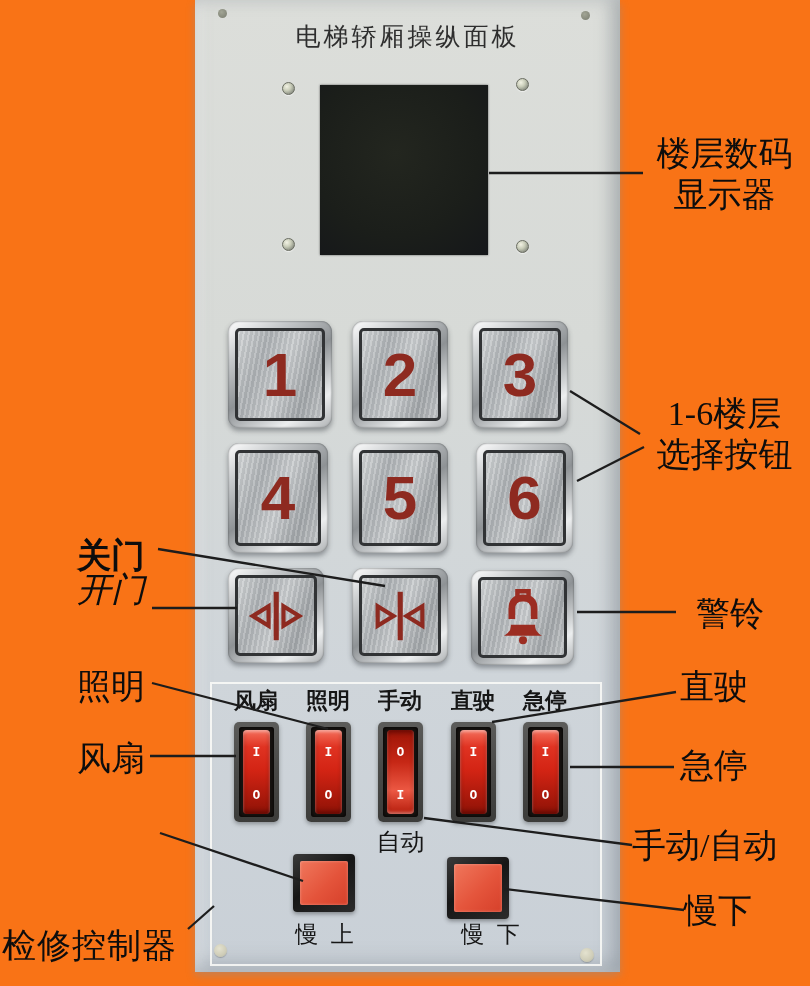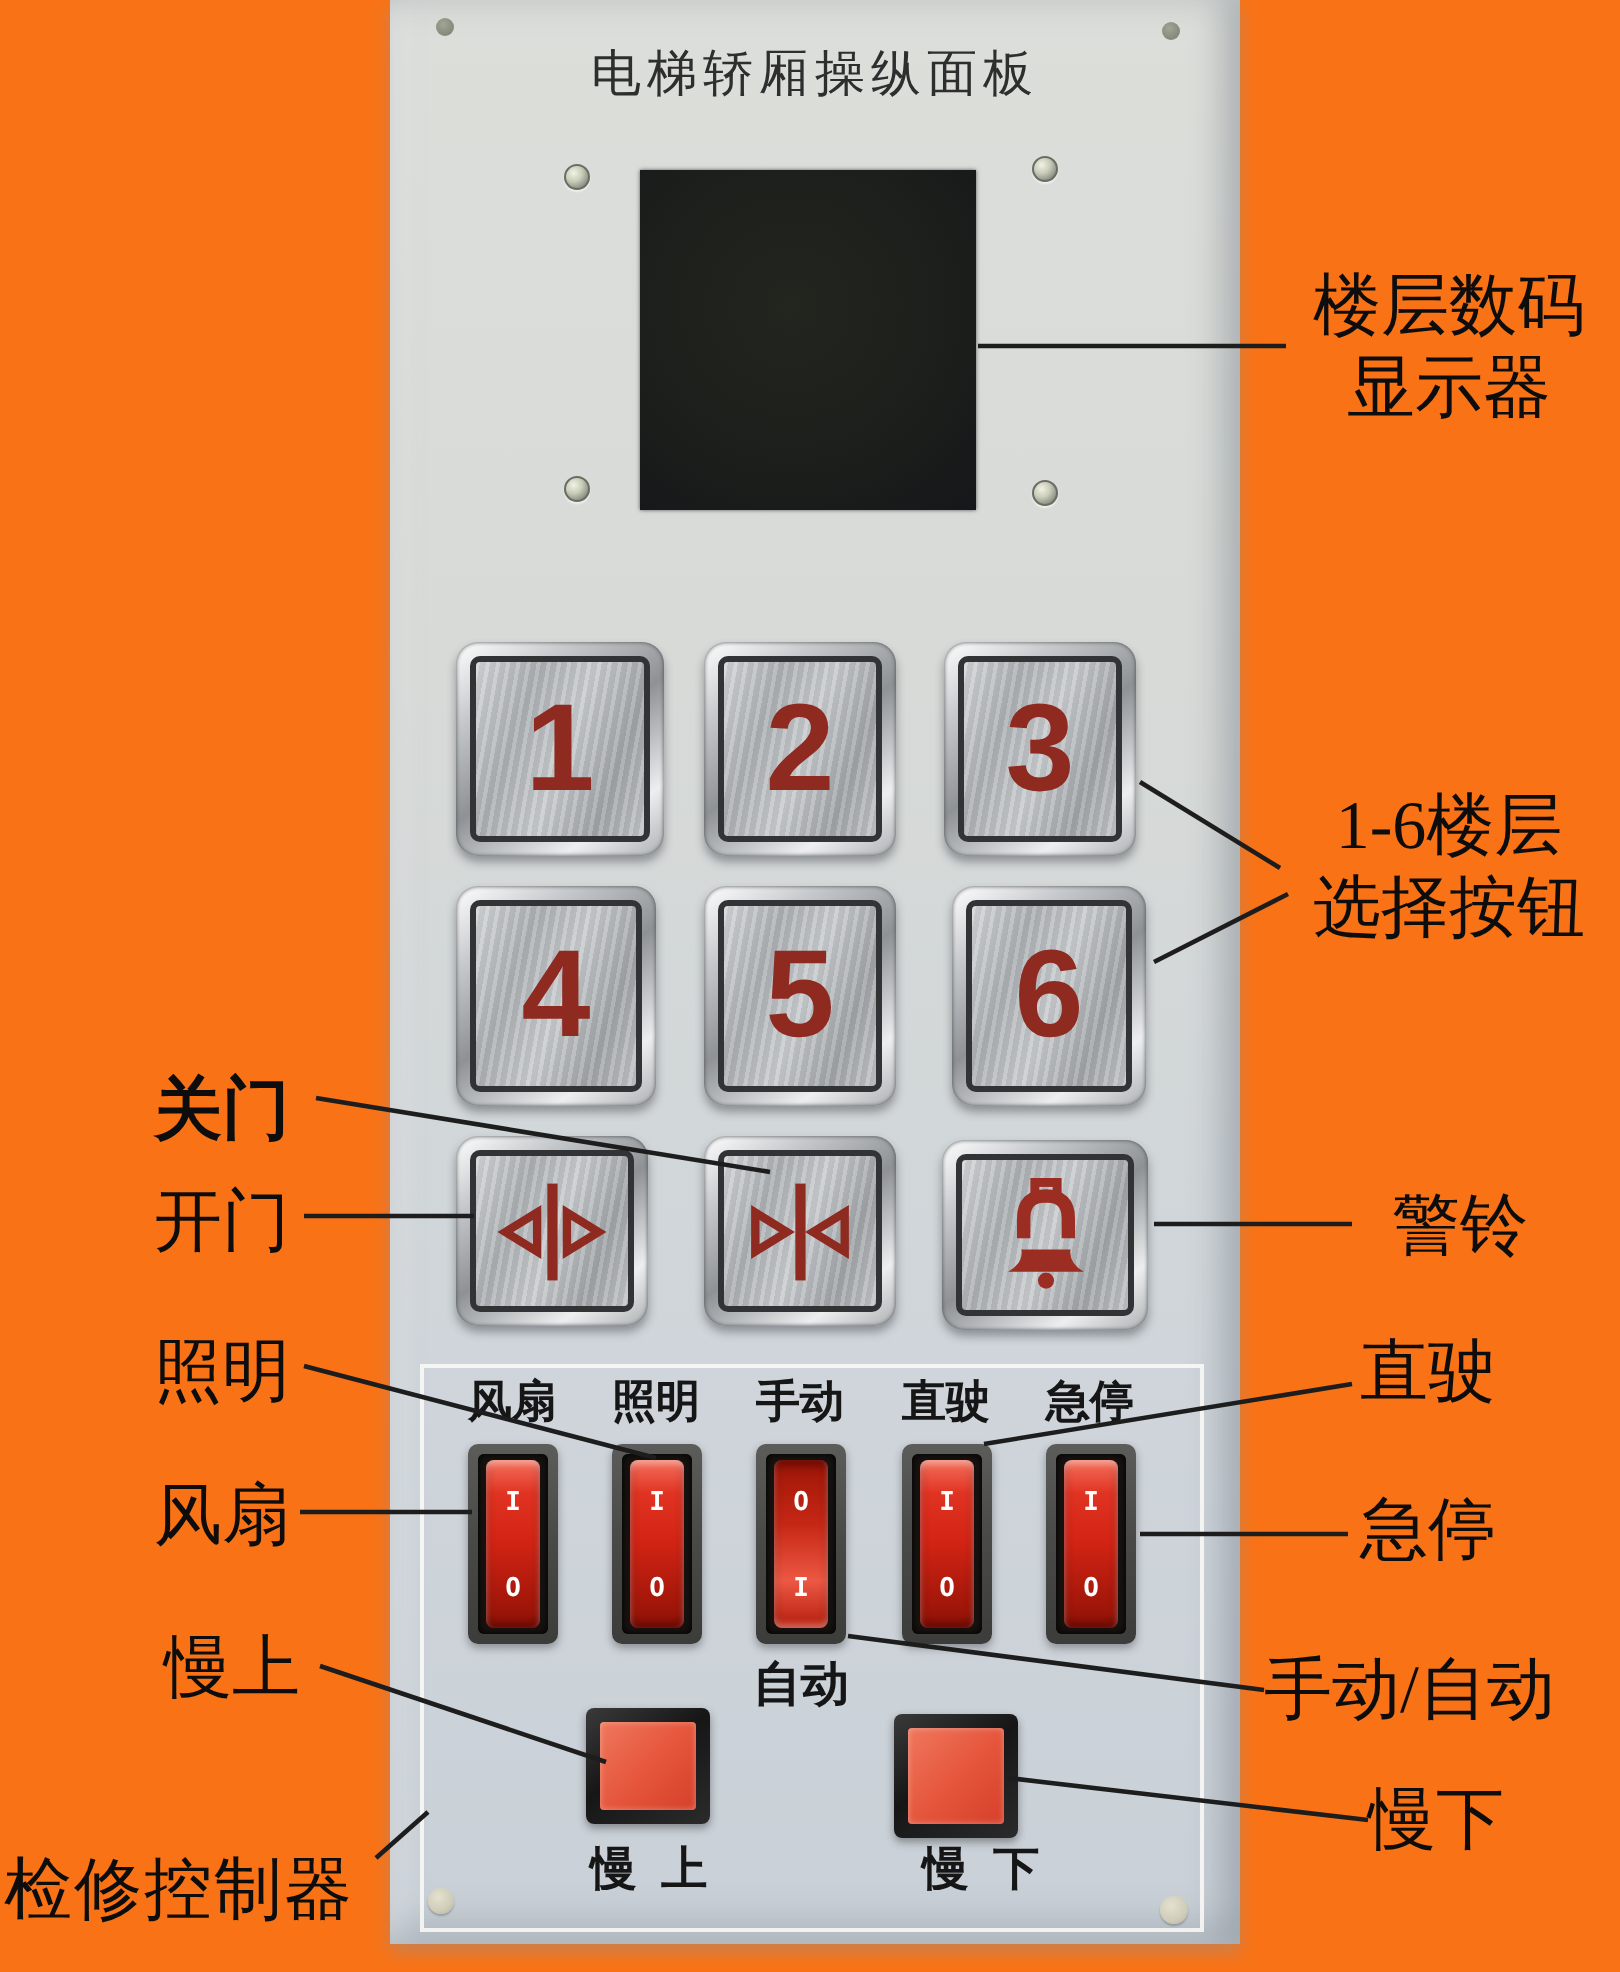--- a/index.html
+++ b/index.html
@@ -54,21 +54,21 @@
   .switch .rocker{position:absolute;left:9px;right:9px;top:8px;bottom:8px;border-radius:4px;}
   .rocker.up{background:linear-gradient(180deg,#f4705c 0%,#e03322 20%,#d32414 48%,#8f1206 100%);
     box-shadow:inset 0 2px 3px rgba(255,255,255,.40), inset 0 -3px 4px rgba(60,0,0,.5);}
   .rocker.down{background:linear-gradient(180deg,#9c1507 0%,#c62715 38%,#ec5843 72%,#b51d0c 100%);
     box-shadow:inset 0 -2px 3px rgba(255,255,255,.35), inset 0 3px 4px rgba(60,0,0,.5);}
   .mk{position:absolute;left:0;right:0;text-align:center;color:#ffffff;
     font:700 13px/13px "DejaVu Sans Mono",monospace;}
   .mk.top{top:15px;} .mk.bot{bottom:13px;}
   .sw-label{position:absolute;top:686px;width:70px;text-align:center;z-index:5;
     font-size:22px;font-weight:700;color:#161616;}
-  .panel-print{position:absolute;text-align:center;z-index:5;font-weight:700;color:#161616;}
+  .panel-print{position:absolute;text-align:center;z-index:5;font-weight:400;color:#161616;}
 
   
   .jog{position:absolute;border-radius:4px;z-index:6;
     background:linear-gradient(145deg,#3a3a3a 0%,#161616 45%,#2b2b2b 100%);
     box-shadow:0 2px 4px rgba(40,42,45,.45);}
   .jog .jface{position:absolute;inset:7px;border-radius:2px;
     background:linear-gradient(135deg,#f0775c 0%,var(--jog_button_red,#e4543b) 55%,#d6402a 100%);
     box-shadow:inset 0 0 3px rgba(255,255,255,.35);}
 
   
@@ -238,24 +238,23 @@
 
   <div class="ann t-center" style="left:637px;top:133px;width:175px;">
     <div>楼层数码</div>
     <div>显示器</div>
   </div>
   <div class="ann t-center" style="left:637px;top:393px;width:175px;">
     <div>1-6楼层</div>
     <div>选择按钮</div>
   </div>
   <div class="ann t-right" style="left:55px;top:535px;width:90px;font-weight:bold;">关门</div>
-  <div class="ann t-right" style="left:55px;top:591px;width:90px;">开门</div>
+  <div class="ann t-right" style="left:55px;top:569px;width:90px;font-style:italic;">开门</div>
   <div class="ann" style="left:680px;top:593px;width:100px;margin-left:16px;">警铃</div>
   <div class="ann t-right" style="left:55px;top:666px;width:90px;">照明</div>
   <div class="ann t-right" style="left:55px;top:738px;width:90px;">风扇</div>
   <div class="ann" style="left:680px;top:666px;width:100px;">直驶</div>
   <div class="ann" style="left:680px;top:745px;width:100px;">急停</div>
   <div class="ann" style="left:632px;top:825px;width:180px;">手动/自动</div>
-  <div class="ann t-right" style="left:58px;top:814px;width:92px;">慢上</div>
   <div class="ann" style="left:684px;top:890px;width:100px;font-family:Liberation Serif, serif;">慢下</div>
   <div class="ann" style="left:2px;top:925px;width:195px;letter-spacing:1px;">检修控制器</div>
 
 </div>
 
 </body></html>

